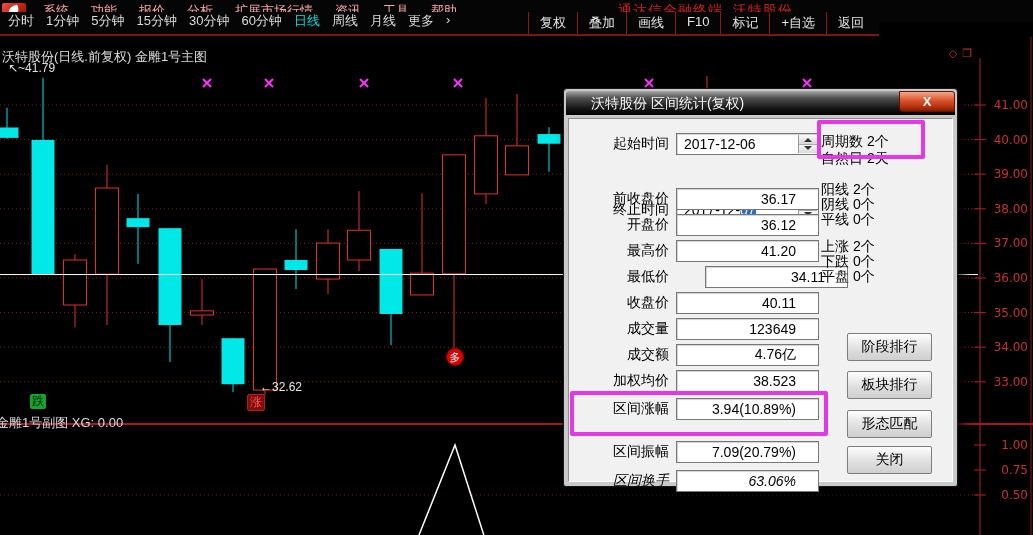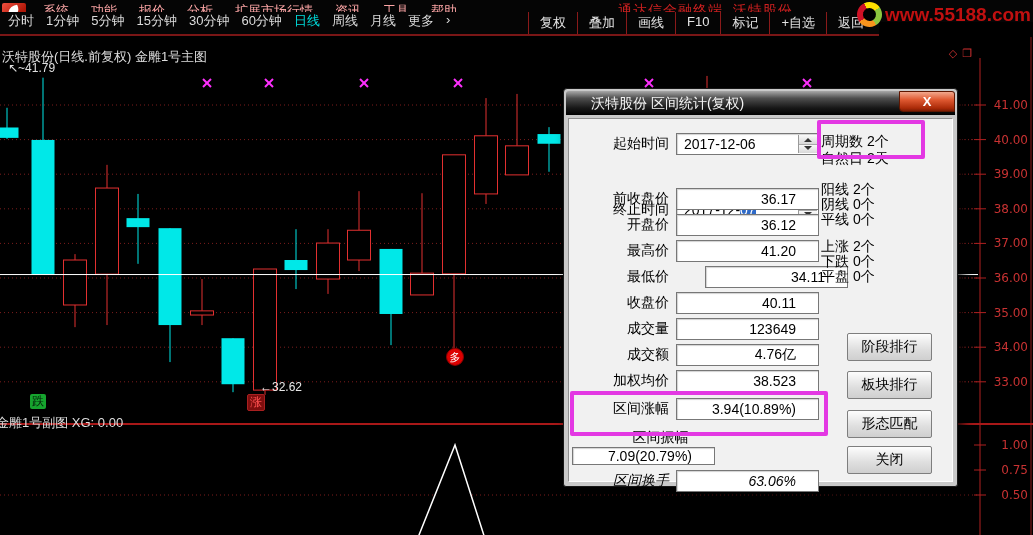--- a/index.html
+++ b/index.html
@@ -211,24 +211,20 @@
         <span class="menu-item">功能</span>
         <span class="menu-item">报价</span>
         <span class="menu-item">分析</span>
         <span class="menu-item">扩展市场行情</span>
         <span class="menu-item">资讯</span>
         <span class="menu-item">工具</span>
         <span class="menu-item">帮助</span>
       </nav>
     <span class="term-label"><span>通达信金融终端</span>&nbsp;&nbsp;<span>沃特股份</span></span>
   </div>
-  <div class="watermark">
-    <span class="swirl"></span>
-    <span class="wm-text">www.55188.com</span>
-  </div>
 
   <div class="periodbar">
     <div id="period-items" style="display:flex">
         <span class="period-item">分时</span>
         <span class="period-item">1分钟</span>
         <span class="period-item">5分钟</span>
         <span class="period-item">15分钟</span>
         <span class="period-item">30分钟</span>
         <span class="period-item">60分钟</span>
         <span class="period-item active">日线</span>
@@ -320,21 +316,21 @@
           <div class="dlg-input">
             <span class="val">38.523</span>
           </div>
         </div>
         <div class="dlg-row" style="top: 309px;">
           <span class="dlg-label">区间涨幅</span>
           <div class="dlg-input">
             <span class="val">3.94(10.89%)</span>
           </div>
         </div>
-        <div class="dlg-row" style="top: 340px; flex-direction: column;">
+        <div class="dlg-row" style="top: 352px;">
           <span class="dlg-label">区间振幅</span>
           <div class="dlg-input">
             <span class="val">7.09(20.79%)</span>
           </div>
         </div>
         <div class="dlg-row" style="top: 381px; font-style: italic;">
           <span class="dlg-label">区间换手</span>
           <div class="dlg-input">
             <span class="val">63.06%</span>
           </div>

